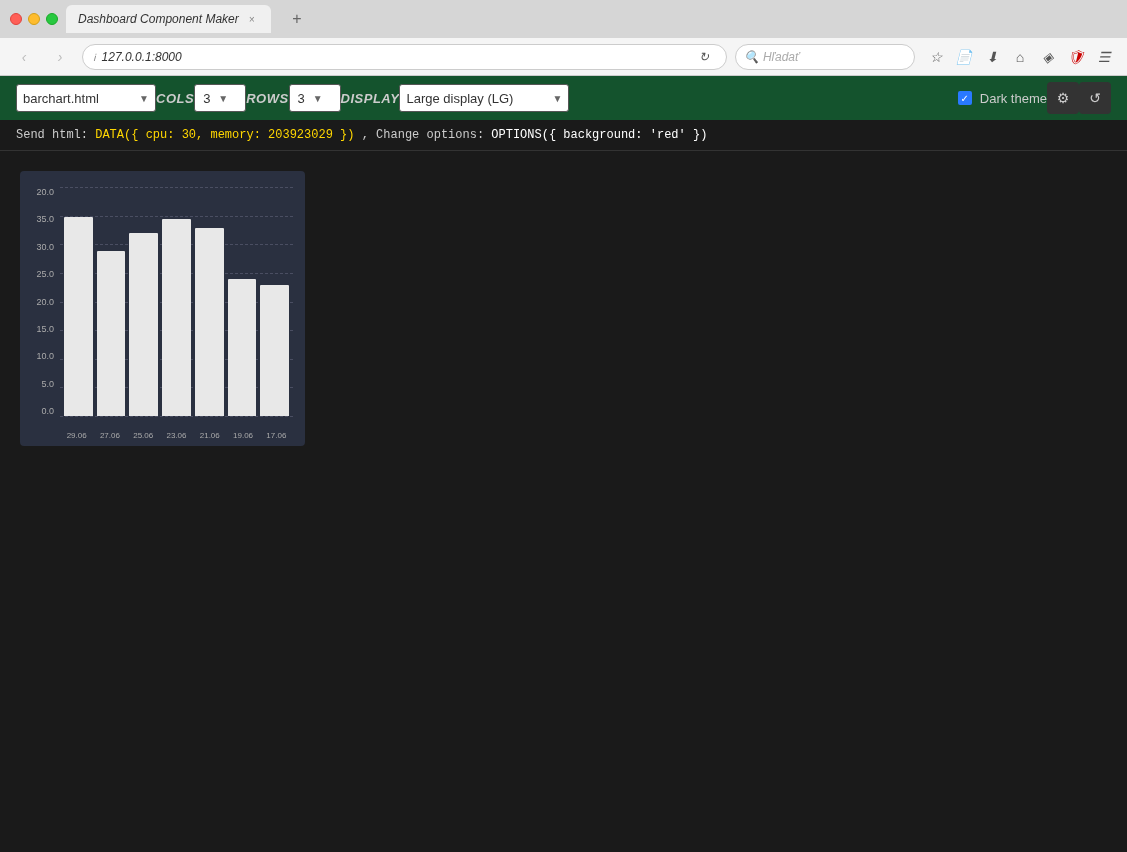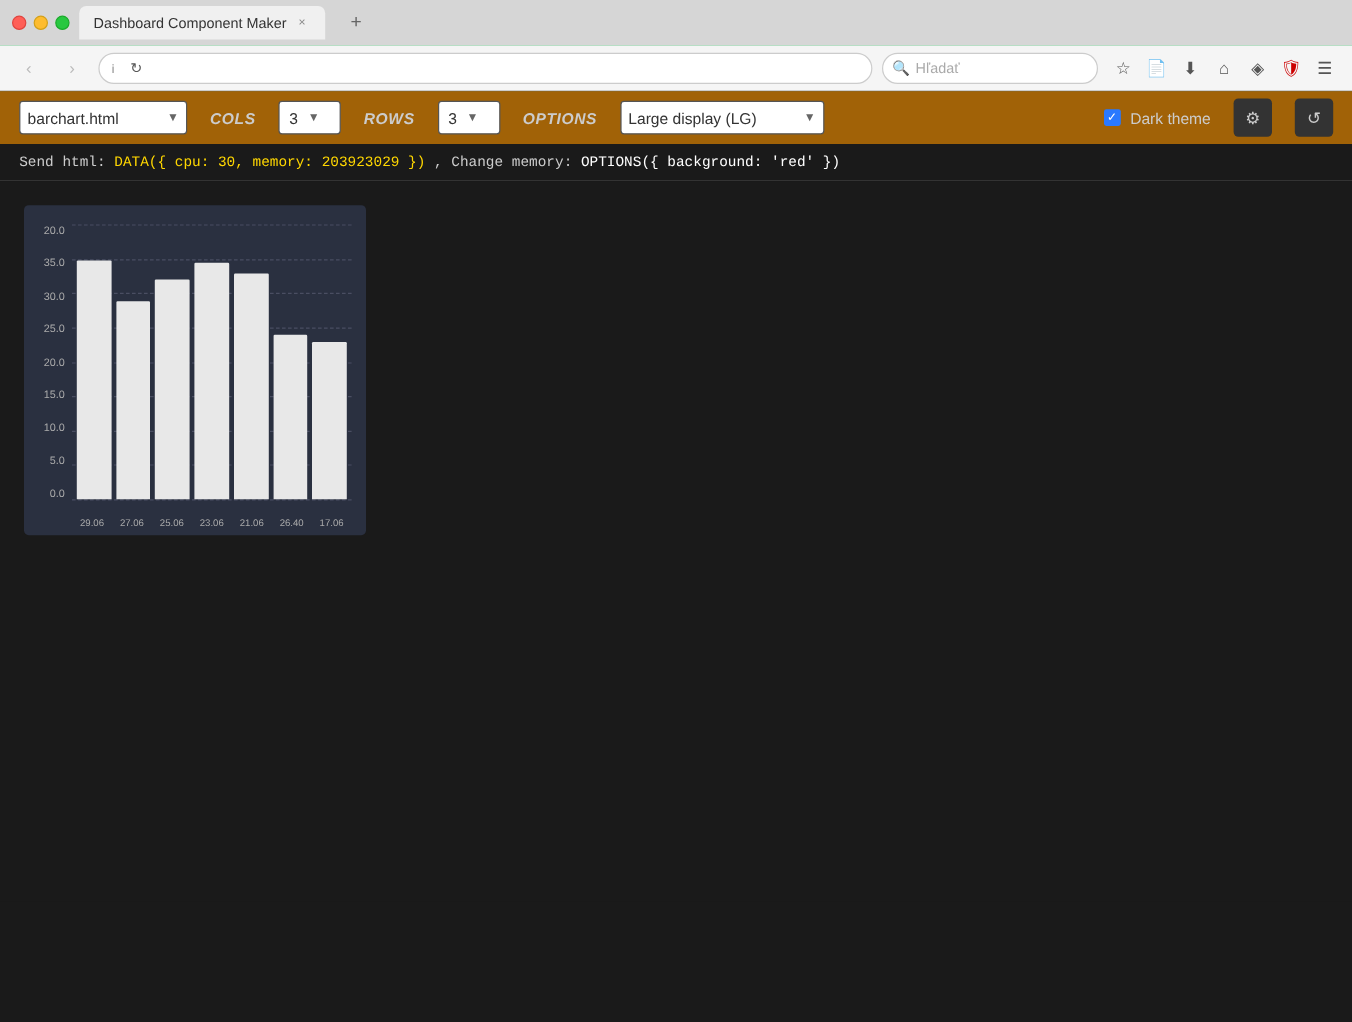--- a/index.html
+++ b/index.html
@@ -1,19 +1,19 @@
 <!DOCTYPE html>
 <html><head>
   <meta charset="utf-8">
   <style>
     * { box-sizing: border-box; margin: 0; padding: 0; }
     body { background: #1a1a1a; font-family: -apple-system, BlinkMacSystemFont, 'Helvetica Neue', Arial, sans-serif; width: 1127px; height: 852px; overflow: hidden; }
 
     
-    .browser-chrome { background: #22c55e; width: 100%; }
+    .browser-chrome { background: #8b5cf6; width: 100%; font-style: italic; }
     .title-bar { background: #d6d6d6; height: 38px; display: flex; align-items: center; padding: 0 10px; gap: 8px; }
     .traffic-lights { display: flex; gap: 6px; align-items: center; }
     .traffic-light { width: 12px; height: 12px; border-radius: 50%; }
     .tl-red { background: #ff5f57; border: 1px solid #e0443e; }
     .tl-yellow { background: #febc2e; border: 1px solid #d4a017; }
     .tl-green { background: #28c840; border: 1px solid #1aab29; }
     .browser-tab { background: #f0f0f0; height: 28px; display: flex; align-items: center; padding: 0 12px; border-radius: 6px 6px 0 0; font-size: 12px; color: #333; gap: 6px; min-width: 200px; }
     .tab-close { font-size: 10px; color: #888; cursor: pointer; margin-left: auto; width: 14px; height: 14px; display: flex; align-items: center; justify-content: center; border-radius: 50%; }
     .tab-new { width: 28px; height: 28px; display: flex; align-items: center; justify-content: center; font-size: 16px; color: #666; cursor: pointer; margin-left: 4px; }
 
@@ -22,21 +22,21 @@
     .nav-btn.disabled { color: #bbb; cursor: default; }
     .address-bar { flex: 1; height: 26px; background: white; border: 1px solid #ccc; border-radius: 13px; display: flex; align-items: center; padding: 0 10px; font-size: 12px; color: #333; gap: 6px; }
     .address-info { font-size: 10px; color: #888; }
     .address-url { flex: 1; font-size: 12px; color: #333; }
     .reload-btn { width: 24px; height: 24px; display: flex; align-items: center; justify-content: center; cursor: pointer; color: #555; }
     .search-bar { width: 180px; height: 26px; background: white; border: 1px solid #ccc; border-radius: 13px; display: flex; align-items: center; padding: 0 8px; gap: 4px; font-size: 12px; color: #aaa; }
     .nav-icons { display: flex; gap: 2px; }
     .nav-icon { width: 26px; height: 26px; display: flex; align-items: center; justify-content: center; cursor: pointer; color: #555; font-size: 14px; border-radius: 50%; }
 
     
-    .app-toolbar { background: #a16207; height: 44px; display: flex; align-items: center; padding: 0 16px; gap: 19px; justify-content: space-between; }
+    .app-toolbar { background: #14532d; height: 44px; display: flex; align-items: center; padding: 0 16px; gap: 0; justify-content: space-between; }
     .file-select { background: white; border: 1px solid #555; border-radius: 3px; height: 28px; padding: 0 6px; font-size: 13px; color: #333; display: flex; align-items: center; gap: 4px; min-width: 140px; cursor: pointer; }
     .file-select-arrow { font-size: 10px; color: #666; margin-left: auto; }
 
     .toolbar-label { color: #ccc; font-size: 13px; font-weight: 600; letter-spacing: 0.5px; font-style: italic; }
     .num-select { background: white; border: 1px solid #555; border-radius: 3px; height: 28px; padding: 0 4px 0 8px; font-size: 13px; color: #333; display: flex; align-items: center; gap: 4px; min-width: 52px; cursor: pointer; }
     .num-select-arrow { font-size: 10px; color: #666; margin-left: 4px; }
 
     .display-select { background: white; border: 1px solid #555; border-radius: 3px; height: 28px; padding: 0 6px; font-size: 13px; color: #333; display: flex; align-items: center; gap: 4px; min-width: 170px; cursor: pointer; }
     .display-select-arrow { font-size: 10px; color: #666; margin-left: auto; }
 
@@ -88,20 +88,21 @@
 
   <div class="nav-bar">
     <div class="nav-btn disabled">
       <span>‹</span>
     </div>
     <div class="nav-btn disabled">
       <span>›</span>
     </div>
     <div class="address-bar">
       <span class="address-info">ℹ</span>
+      <span class="address-url">127.0.0.1:8000</span>
       <span class="reload-btn">↻</span>
     </div>
     <div class="search-bar">
       <span>🔍</span>
       <span>Hľadať</span>
     </div>
     <div class="nav-icons">
       <div class="nav-icon">☆</div>
       <div class="nav-icon">📄</div>
       <div class="nav-icon">⬇</div>
@@ -125,21 +126,21 @@
     <span>3</span>
     <span class="num-select-arrow">▼</span>
   </div>
 
   <span class="toolbar-label">ROWS</span>
   <div class="num-select">
     <span>3</span>
     <span class="num-select-arrow">▼</span>
   </div>
 
-  <span class="toolbar-label">OPTIONS</span>
+  <span class="toolbar-label">DISPLAY</span>
   <div class="display-select">
     <span>Large display (LG)</span>
     <span class="display-select-arrow">▼</span>
   </div>
 
   <div class="toolbar-spacer"></div>
 
   <div class="dark-theme-toggle">
     <div class="checkbox">✓</div>
     <span class="dark-theme-label">Dark theme</span>
@@ -149,21 +150,21 @@
     <span>⚙</span>
   </div>
   <div class="refresh-btn">
     <span>↺</span>
   </div>
 </div>
 
 <div class="info-bar">
   <span class="key">Send html:</span>
   <span class="code">DATA({ cpu: 30, memory: 203923029 })</span>
-  <span class="key">, Change memory:</span>
+  <span class="key">, Change options:</span>
   <span class="keyword">OPTIONS({ background: 'red' })</span>
 </div>
 
 <div class="main-content">
   <div class="chart-container">
 
     <div class="chart-y-axis">
       <span class="y-label">20.0</span>
       <span class="y-label">35.0</span>
       <span class="y-label">30.0</span>
@@ -196,17 +197,17 @@
       <div class="bar" style="height: 60%"></div>
       <div class="bar" style="height: 57%"></div>
     </div>
 
     <div class="chart-x-axis">
       <span class="x-label">29.06</span>
       <span class="x-label">27.06</span>
       <span class="x-label">25.06</span>
       <span class="x-label">23.06</span>
       <span class="x-label">21.06</span>
-      <span class="x-label">26.40</span>
+      <span class="x-label">19.06</span>
       <span class="x-label">17.06</span>
     </div>
   </div>
 </div>
 
 </body></html>

